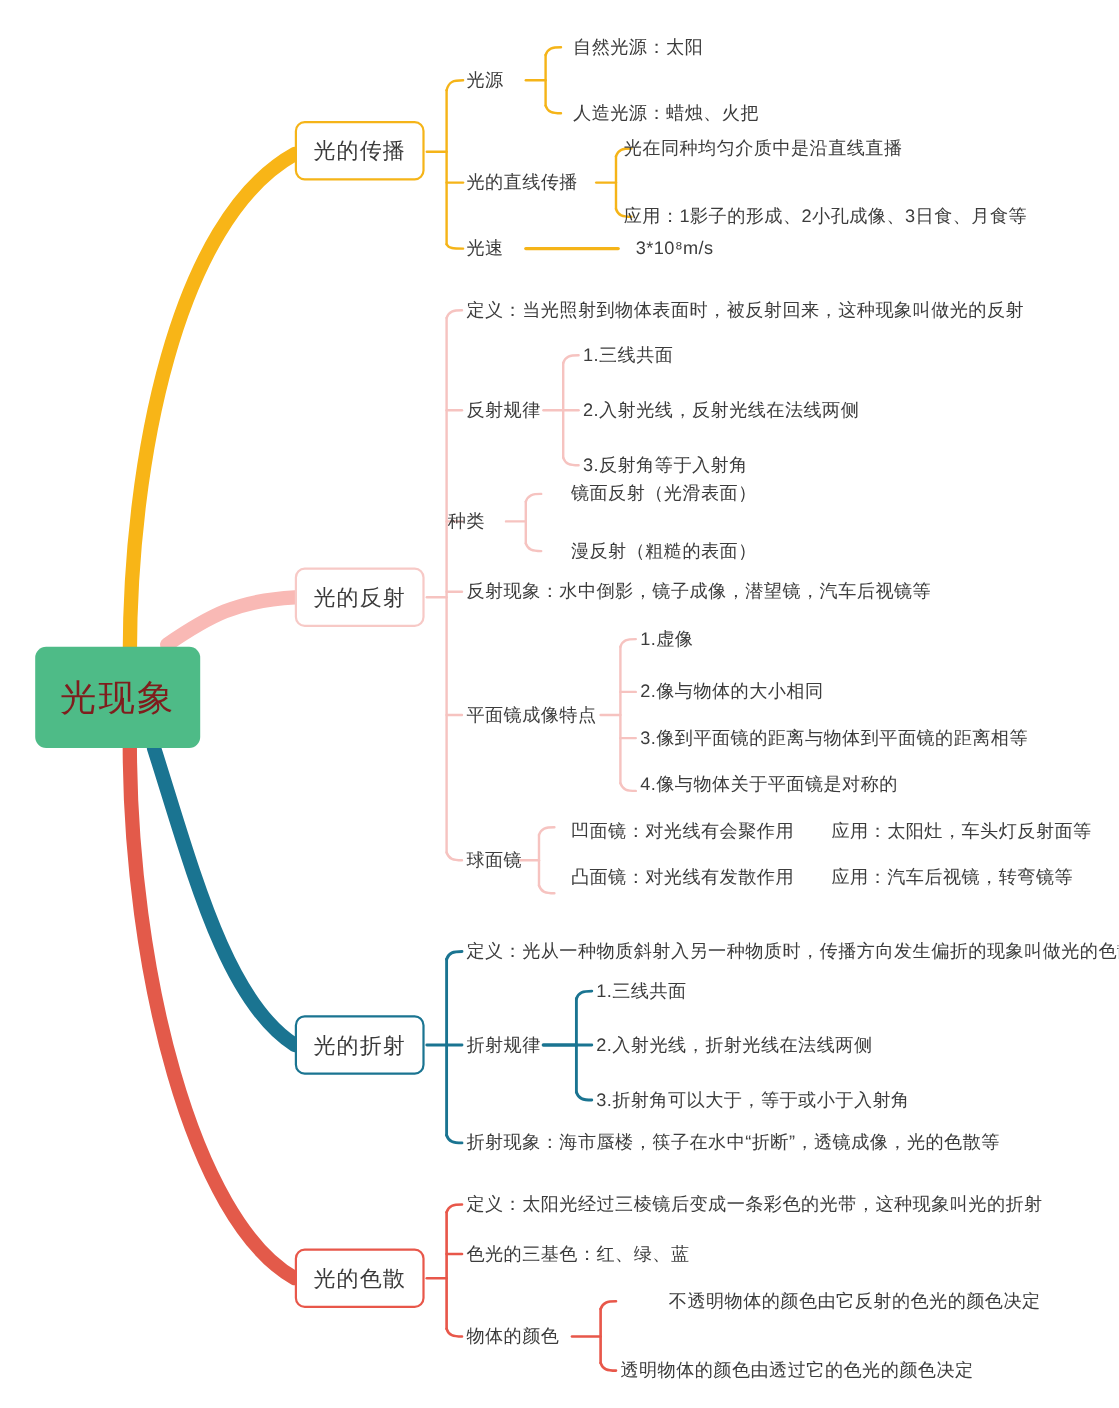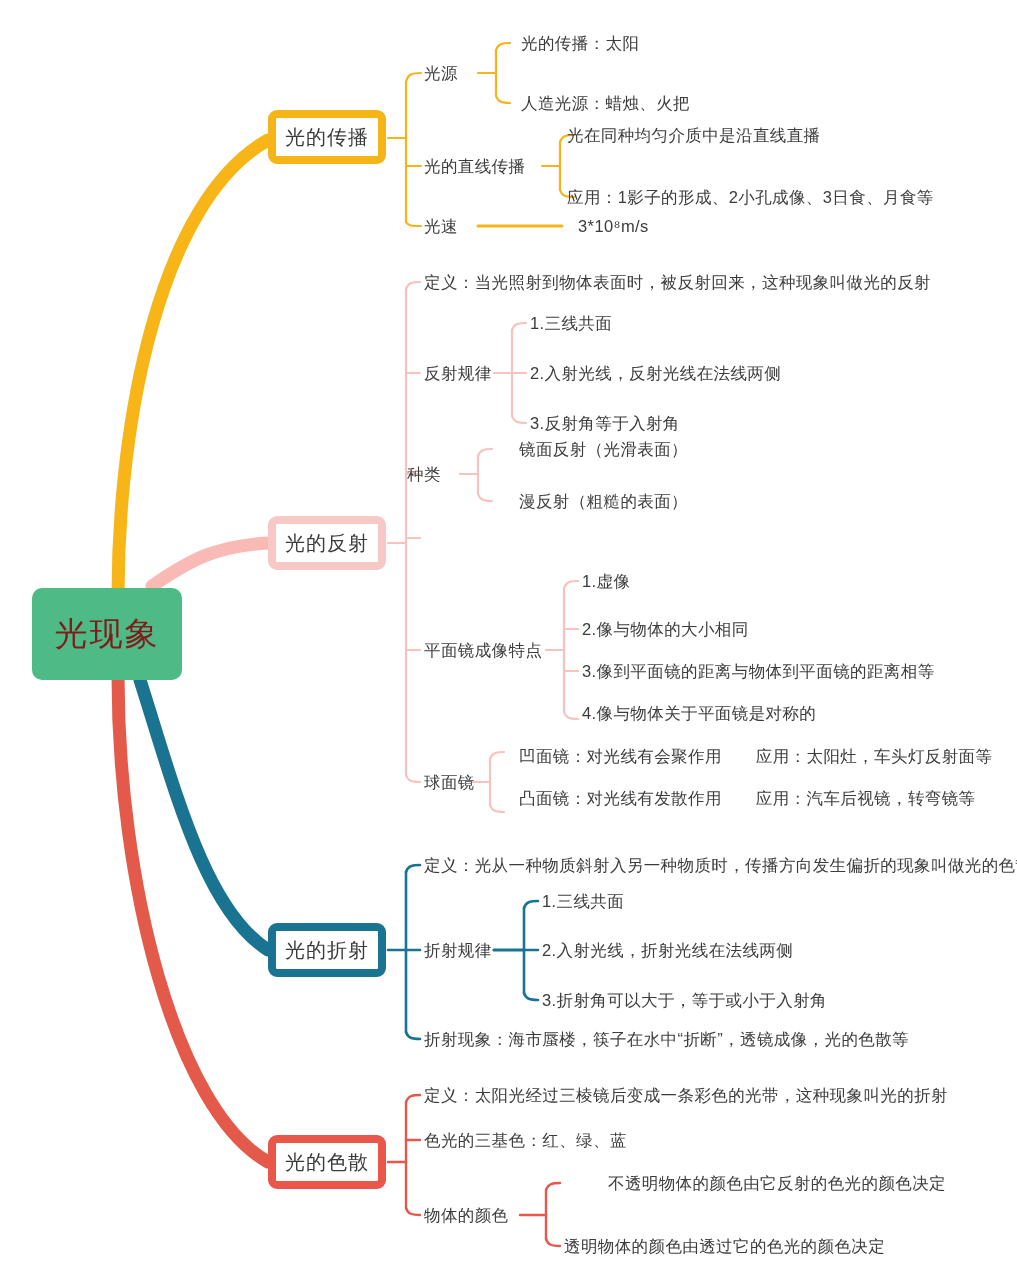--- a/index.html
+++ b/index.html
@@ -37,21 +37,21 @@
     color:#7f1d1d;
     font-size:33px;
     letter-spacing:2px;
     z-index:5;
   }
   
   .branch-node{
     height:54px;
     border-radius:9px;
     background:#ffffff;
-    border:8px solid #4d7c0f;
+    border:2px solid #4d7c0f;
     color:#3b3b3b;
     font-size:20px;
     letter-spacing:1px;
     z-index:4;
     padding:0 14px;
   }
   #branch-propagation{ left:268px; top:110px;  width:118px; border-color:#F5B418; }
   #branch-reflection { left:268px; top:516px;  width:118px; border-color:#F7C9C6; }
   #branch-refraction { left:268px; top:923px;  width:118px; border-color:#1A7491; }
   #branch-dispersion { left:268px; top:1135px; width:118px; border-color:#E8574A; }
@@ -185,41 +185,42 @@
     <span>光的反射</span>
   </div>
   <div class="node branch-node" id="branch-refraction">
     <span>光的折射</span>
   </div>
   <div class="node branch-node" id="branch-dispersion">
     <span>光的色散</span>
   </div>
 
   <div class="leaf lvl2" style="left:424px; top:63px;">光源</div>
-  <div class="leaf lvl3" style="left:521px; top:33px;">光的传播：太阳</div>
+  <div class="leaf lvl3" style="left:521px; top:33px;">自然光源：太阳</div>
   <div class="leaf lvl3" style="left:521px; top:93px;">人造光源：蜡烛、火把</div>
 
   <div class="leaf lvl2" style="left:424px; top:156px;">光的直线传播</div>
   <div class="leaf lvl3" style="left:567px; top:125px;">光在同种均匀介质中是沿直线直播</div>
   <div class="leaf lvl3" style="left:567px; top:187px;">应用：1影子的形成、2小孔成像、3日食、月食等</div>
 
   <div class="leaf lvl2" style="left:424px; top:216px;">光速</div>
   <div class="leaf lvl3" style="left:578px; top:216px;">3*10⁸m/s</div>
 
   <div class="leaf lvl2" style="left:424px; top:272px;">定义：当光照射到物体表面时，被反射回来，这种现象叫做光的反射</div>
 
   <div class="leaf lvl2" style="left:424px; top:363px;">反射规律</div>
   <div class="leaf lvl3" style="left:530px; top:313px;">1.三线共面</div>
   <div class="leaf lvl3" style="left:530px; top:363px;">2.入射光线，反射光线在法线两侧</div>
   <div class="leaf lvl3" style="left:530px; top:413px;">3.反射角等于入射角</div>
 
   <div class="leaf lvl2" style="left:407px; top:464px;">种类</div>
   <div class="leaf lvl3" style="left:519px; top:439px;">镜面反射（光滑表面）</div>
   <div class="leaf lvl3" style="left:519px; top:491px;">漫反射（粗糙的表面）</div>
 
+  <div class="leaf lvl2" style="left:424px; top:528px;">反射现象：水中倒影，镜子成像，潜望镜，汽车后视镜等</div>
 
   <div class="leaf lvl2" style="left:424px; top:640px;">平面镜成像特点</div>
   <div class="leaf lvl3" style="left:582px; top:571px;">1.虚像</div>
   <div class="leaf lvl3" style="left:582px; top:619px;">2.像与物体的大小相同</div>
   <div class="leaf lvl3" style="left:582px; top:661px;">3.像到平面镜的距离与物体到平面镜的距离相等</div>
   <div class="leaf lvl3" style="left:582px; top:703px;">4.像与物体关于平面镜是对称的</div>
 
   <div class="leaf lvl2" style="left:424px; top:772px;">球面镜</div>
   <div class="leaf lvl3" style="left:519px; top:788px;">
     <span>凸面镜：对光线有发散作用</span><span class="gap"></span><span>应用：汽车后视镜，转弯镜等</span>

